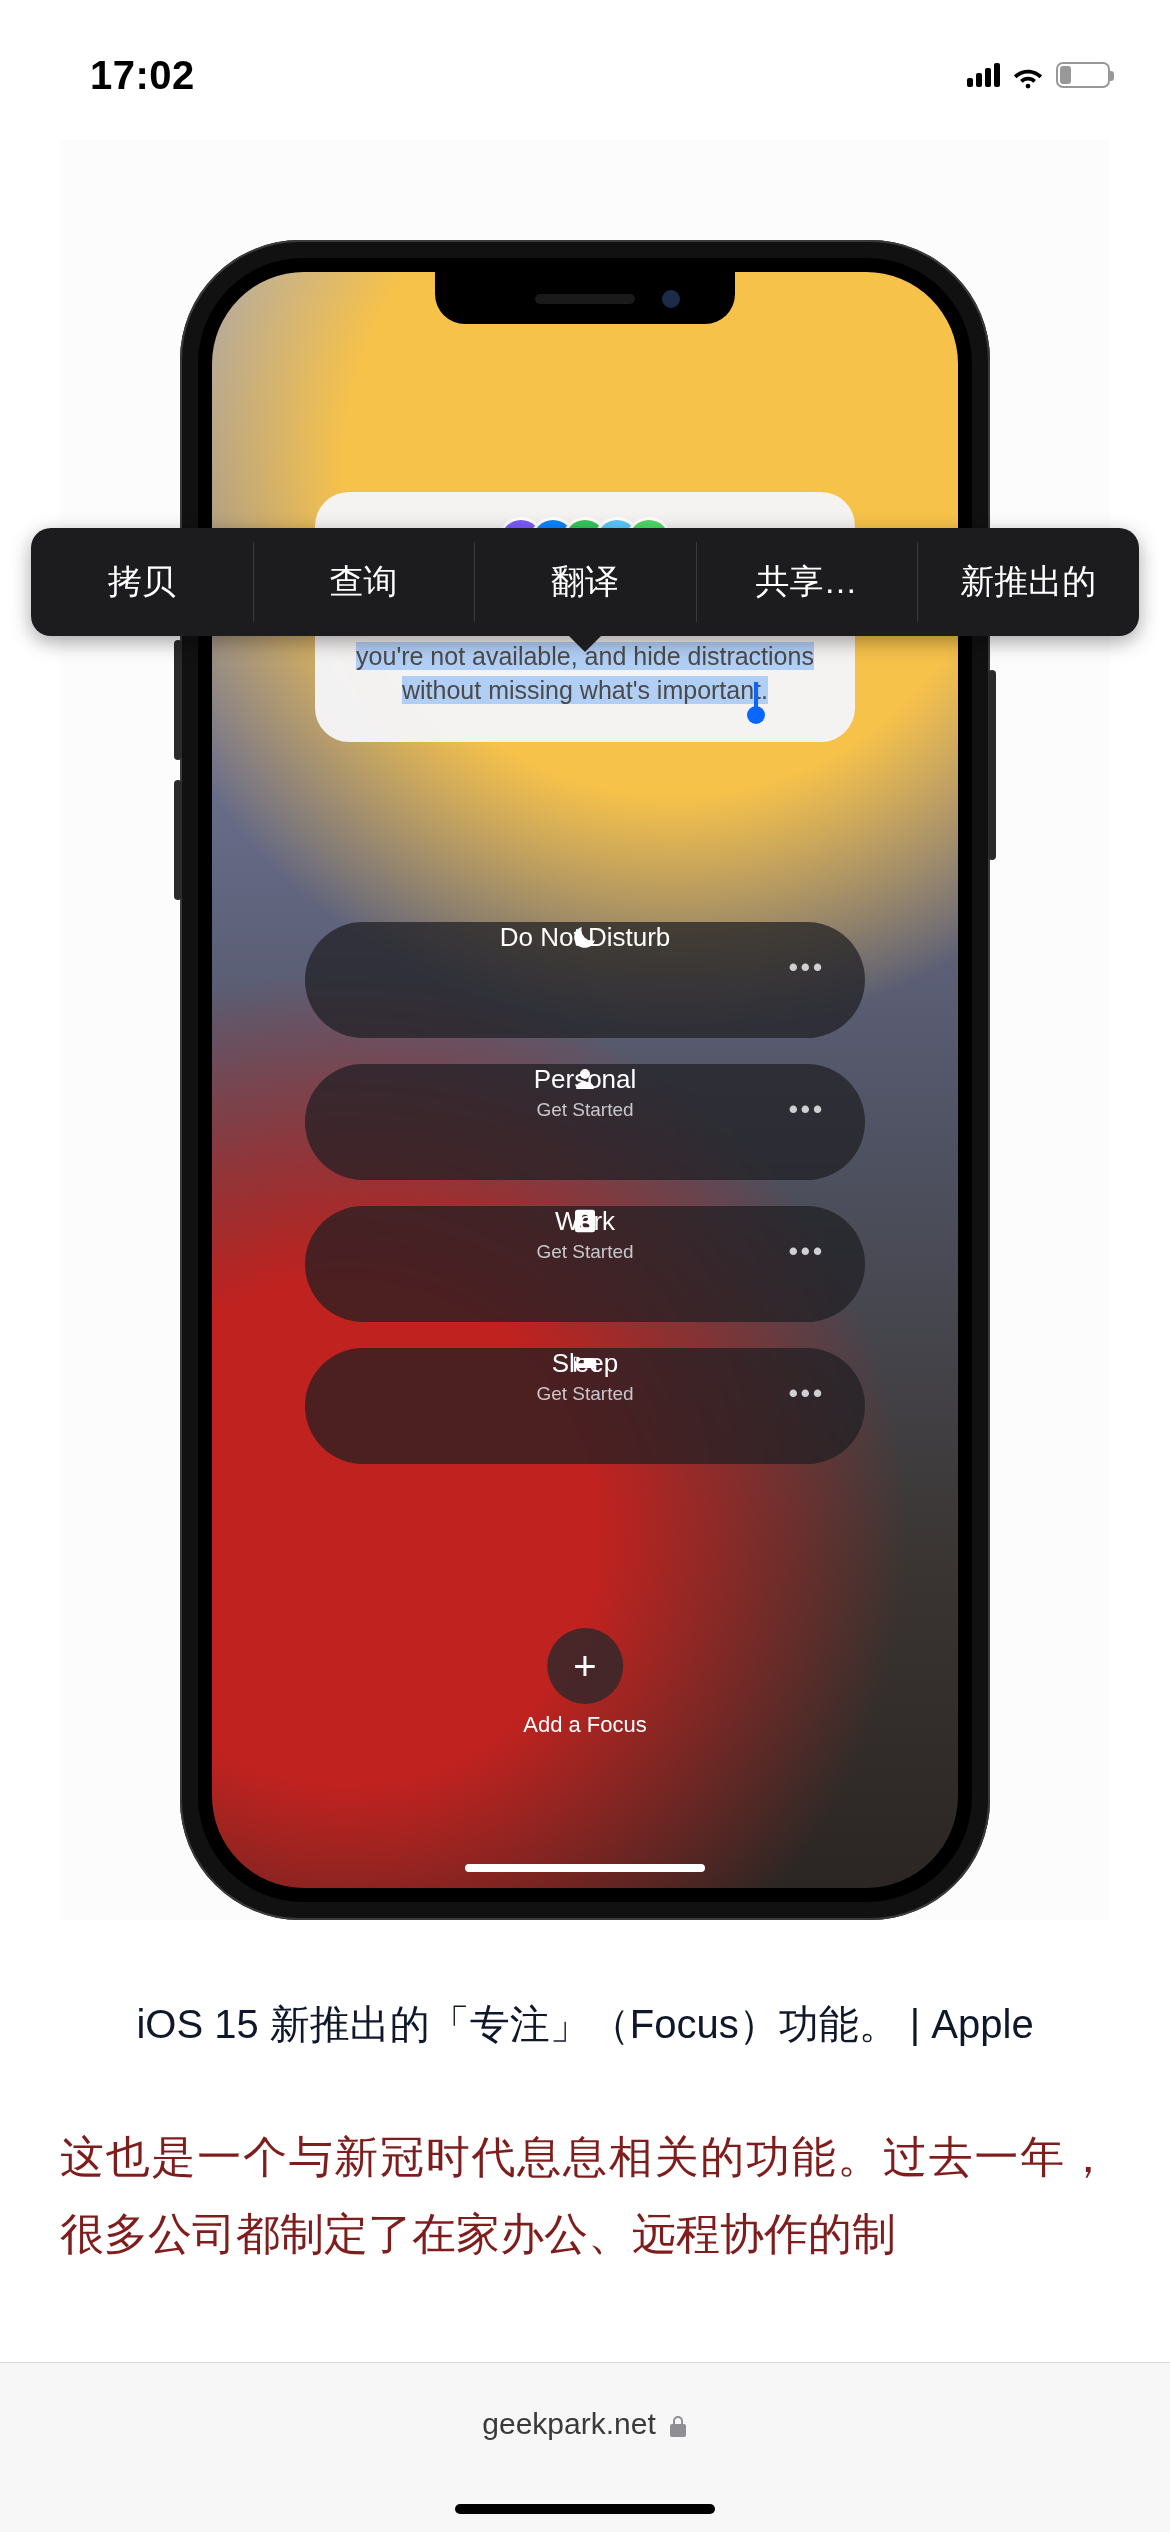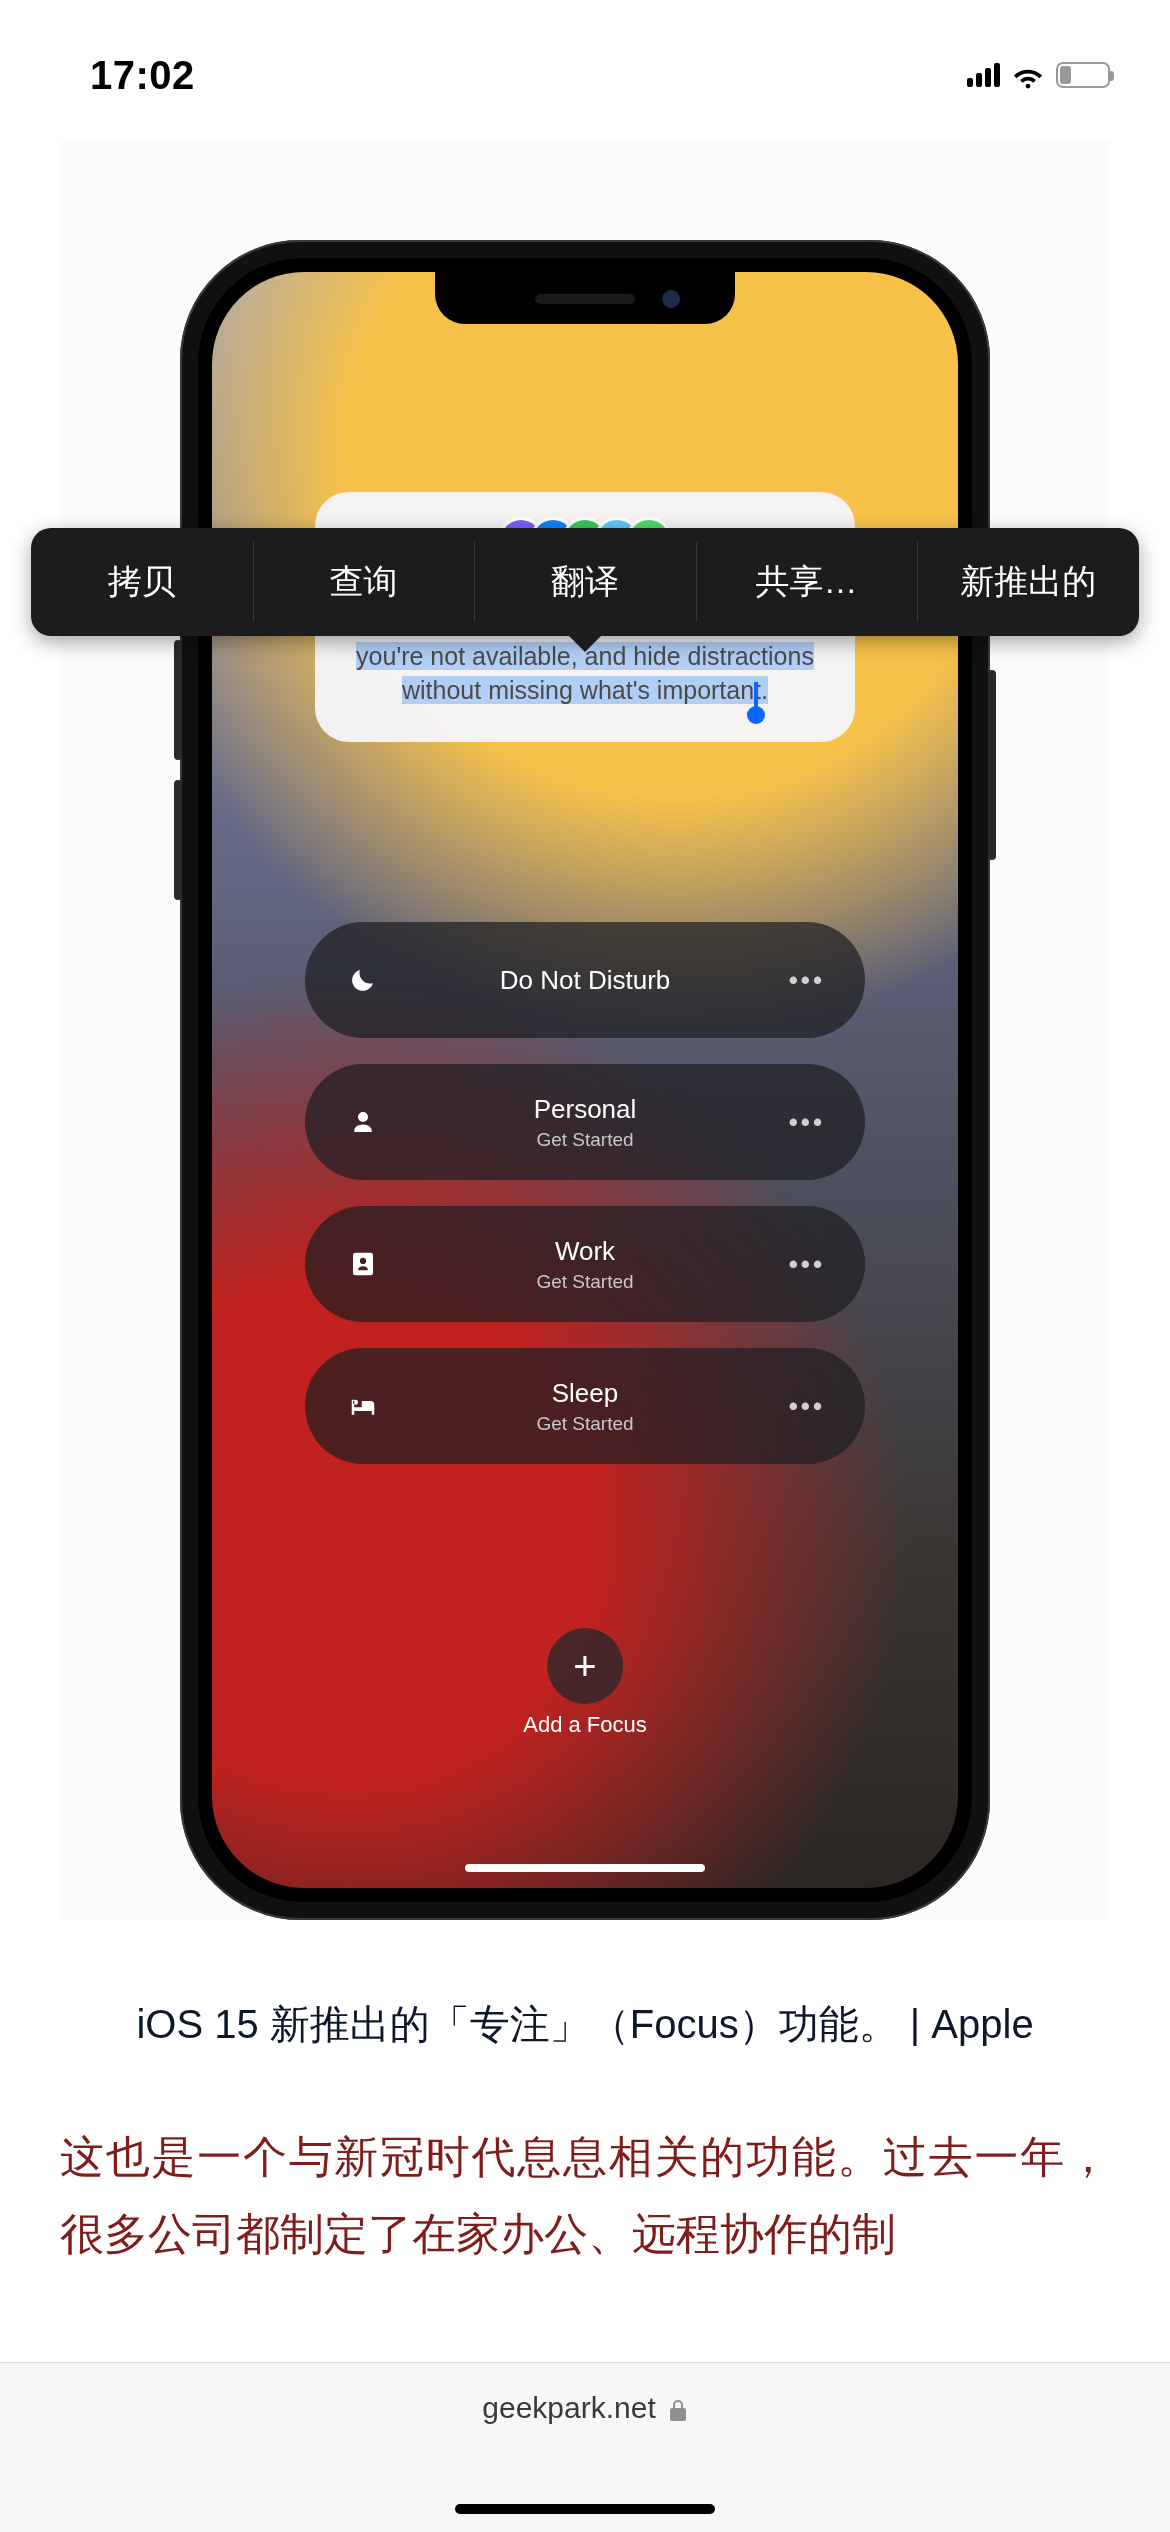--- a/index.html
+++ b/index.html
@@ -88,20 +88,21 @@
   .icon-row span:nth-child(3){background:#34c759}
   .icon-row span:nth-child(4){background:#5ac8fa}
   .icon-row span:nth-child(5){background:#4cd964}
 
   
   .pill-stack { position:absolute; top:650px; left:50%; transform:translateX(-50%); width:560px; display:flex; flex-direction:column; gap:26px; }
   .pill {
     height:116px; border-radius:58px; background: rgba(30,30,34,0.72);
     display:flex; align-items:center; padding:0 40px; color:#fff; position:relative;
     backdrop-filter: blur(2px);
+    flex-direction: column;
   }
   .pill .icon { width:36px; display:flex; justify-content:center; }
   .pill .icon svg { width:30px; height:30px; fill:#fff; }
   .pill .labels { position:absolute; left:0; right:0; text-align:center; }
   .pill .label { font-size:26px; font-weight:500; }
   .pill .sub   { font-size:19px; color:#c8c8cc; margin-top:4px; }
   .pill .more { margin-left:auto; font-size:26px; letter-spacing:3px; color:#d0d0d4; font-weight:bold;}
 
   .add-focus { position:absolute; bottom:150px; left:50%; transform:translateX(-50%); text-align:center; color:#fff;}
   .add-btn { width:76px; height:76px; border-radius:50%; background:rgba(40,40,44,0.78); display:flex; align-items:center; justify-content:center; margin:0 auto; font-size:40px; color:#fff; }
@@ -134,21 +135,21 @@
   }
   .body-text {
     margin: 60px 60px 0; font-size:44px; line-height:1.75; color:#7f1d1d; text-align:justify;
   }
 
   
   .safari-bar {
     position:absolute; left:0; right:0; bottom:0; height:170px;
     border-top:1px solid #d8d8d8; background:#f7f7f8;
     display:flex; flex-direction:column; align-items:center; justify-content:flex-start;
-    padding-top:28px;
+    padding-top:44px;
     margin-top:34px;
   }
   .url-row { display:flex; align-items:center; gap:12px; color:#3a3a3a; font-size:30px;}
   .lock { width:20px; height:24px; position:relative; }
   .lock svg{width:20px;height:24px;fill:#8e8e93;}
   .outer-home-ind { position:absolute; bottom:18px; left:50%; transform:translateX(-50%); width:260px; height:10px; border-radius:6px; background:#000;}
 </style>
 </head>
 <body>
 

